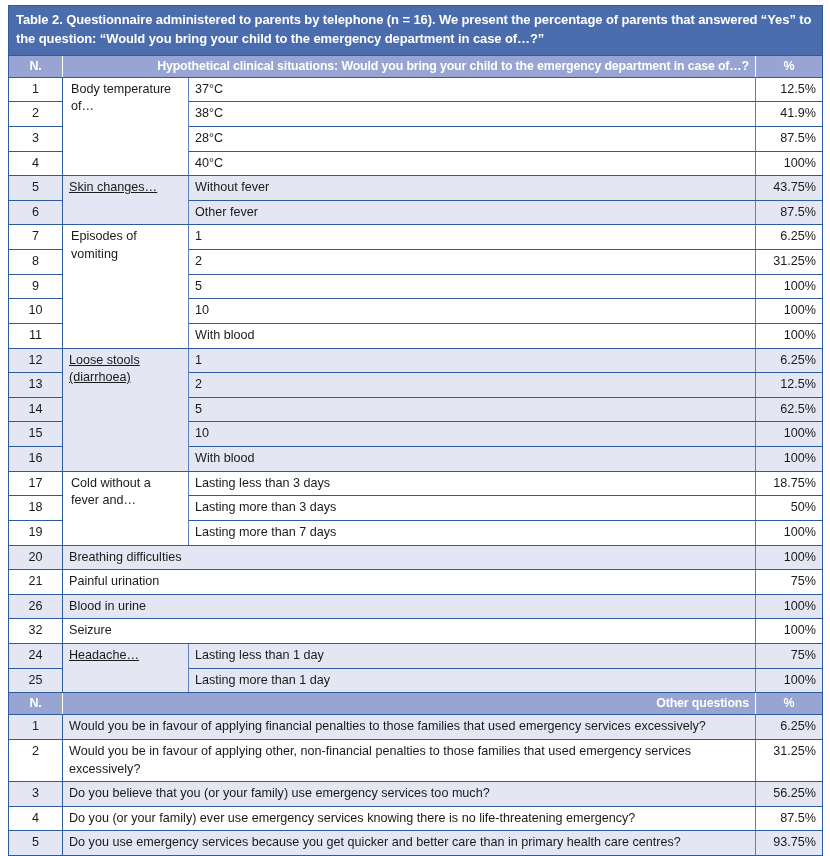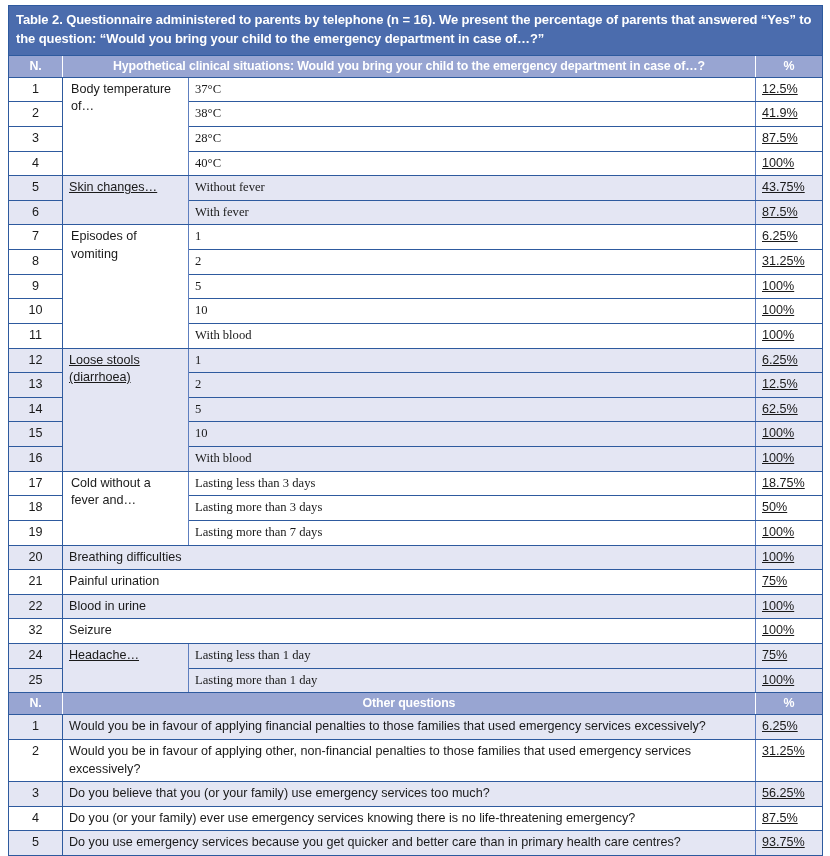--- a/index.html
+++ b/index.html
@@ -56,21 +56,21 @@
     font-size: 12.4px;
     font-weight: bold;
     padding: 3px 6px 4px 6px;
     border-left: 1px solid #ffffff;
     border-top: 1.5px solid #2E5A9E;
     border-bottom: 1.5px solid #2E5A9E;
     letter-spacing: -0.15px;
   }
   tr.head-row td:first-child { border-left: none; }
   tr.head-row td.hc-n   { text-align: center; }
-  tr.head-row td.hc-txt { text-align: center; }
+  tr.head-row td.hc-txt { text-align: right; }
   tr.head-row td.hc-pct { text-align: center; }
 
   
   td.cell {
     font-size: 12.6px;
     color: #1a1a1a;
     padding: 3px 6px 3px 6px;
     vertical-align: top;
     line-height: 1.4;
     border-top: 1px solid #2E5A9E;
@@ -81,25 +81,24 @@
     border-right: 1.2px solid #2E5A9E;
   }
   td.cat {
     text-align: left;
     border-right: 1.2px solid #5E7FBF;
     border-top: none;
     border-bottom: none;
   }
   td.cat.rs-top   { border-top: 1px solid #2E5A9E; }
   td.cat.rs-bot   { border-bottom: 1px solid #2E5A9E; }
-  td.det { text-align: left; font-family: Liberation Serif, serif; }
+  td.det { text-align: left; }
   td.pct {
-    text-align: left;
+    text-align: right;
     border-left: 1.2px solid #5E7FBF;
-    text-decoration: underline;
   }
   td.span2 { text-align: left; margin-top: 24px; }
 
   
   tr.shade td.cell, tr.shade td.cat { background: #E4E6F3; }
   tr.plain td.cell, tr.plain td.cat { background: #ffffff; }
 
   
   td.cat.sh { background: #E4E6F3 !important; text-decoration: underline; }
   td.cat.wh { background: #ffffff !important; padding-left: 8px; }
@@ -153,21 +152,21 @@
       </tr>
 
       <tr class="shade">
         <td class="cell num">5</td>
         <td class="cell cat sh rs-top rs-bot" rowspan="2">Skin changes…</td>
         <td class="cell det">Without fever</td>
         <td class="cell pct">43.75%</td>
       </tr>
       <tr class="shade">
         <td class="cell num">6</td>
-        <td class="cell det">With fever</td>
+        <td class="cell det">Other fever</td>
         <td class="cell pct">87.5%</td>
       </tr>
 
       <tr class="plain">
         <td class="cell num">7</td>
         <td class="cell cat wh rs-top rs-bot" rowspan="5">Episodes of vomiting</td>
         <td class="cell det">1</td>
         <td class="cell pct">6.25%</td>
       </tr>
       <tr class="plain">
@@ -239,21 +238,21 @@
         <td class="cell num">20</td>
         <td class="cell span2" colspan="2">Breathing difficulties</td>
         <td class="cell pct">100%</td>
       </tr>
       <tr class="plain">
         <td class="cell num">21</td>
         <td class="cell span2" colspan="2">Painful urination</td>
         <td class="cell pct">75%</td>
       </tr>
       <tr class="shade">
-        <td class="cell num">22</td>
+        <td class="cell num">26</td>
         <td class="cell span2" colspan="2">Blood in urine</td>
         <td class="cell pct">100%</td>
       </tr>
       <tr class="plain">
         <td class="cell num">32</td>
         <td class="cell span2" colspan="2">Seizure</td>
         <td class="cell pct">100%</td>
       </tr>
 
       <tr class="shade">

